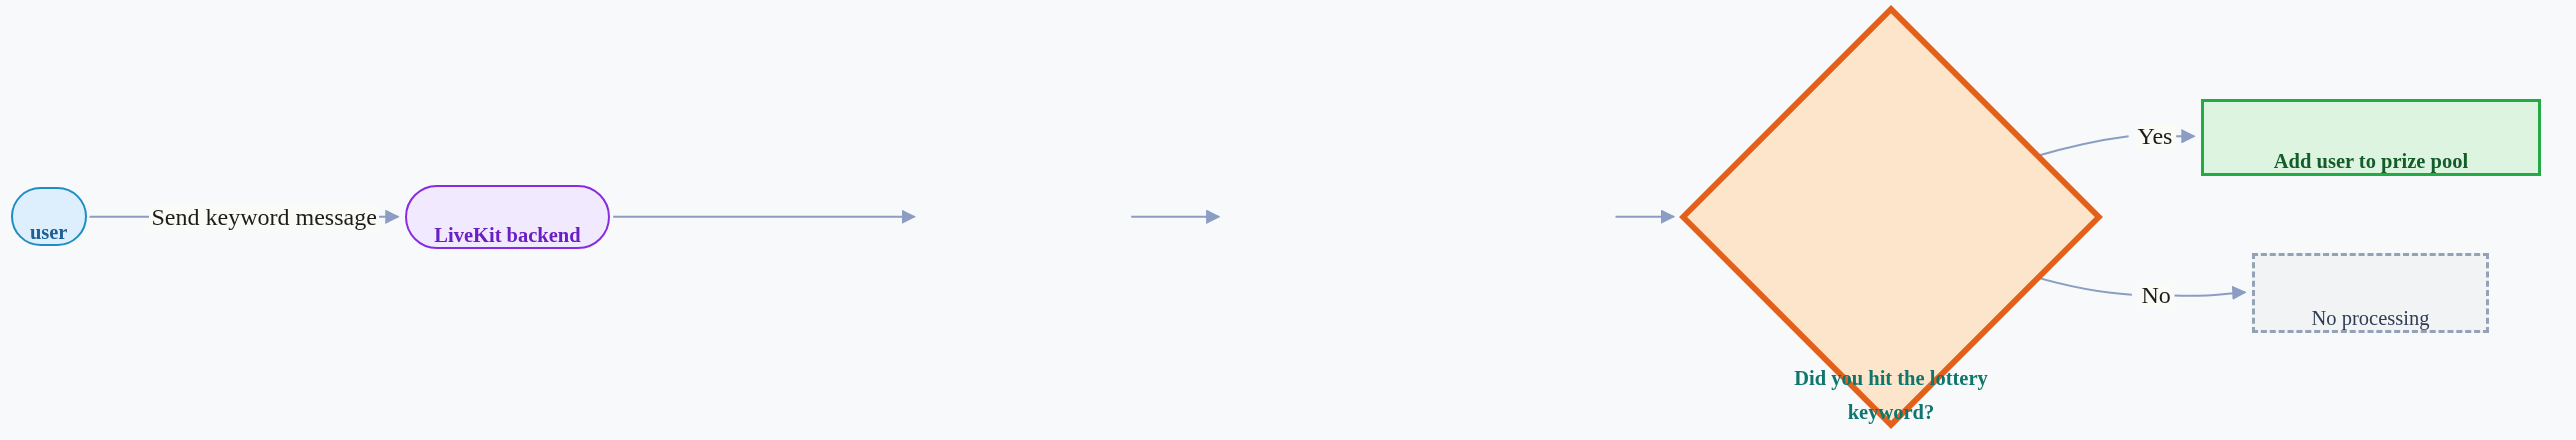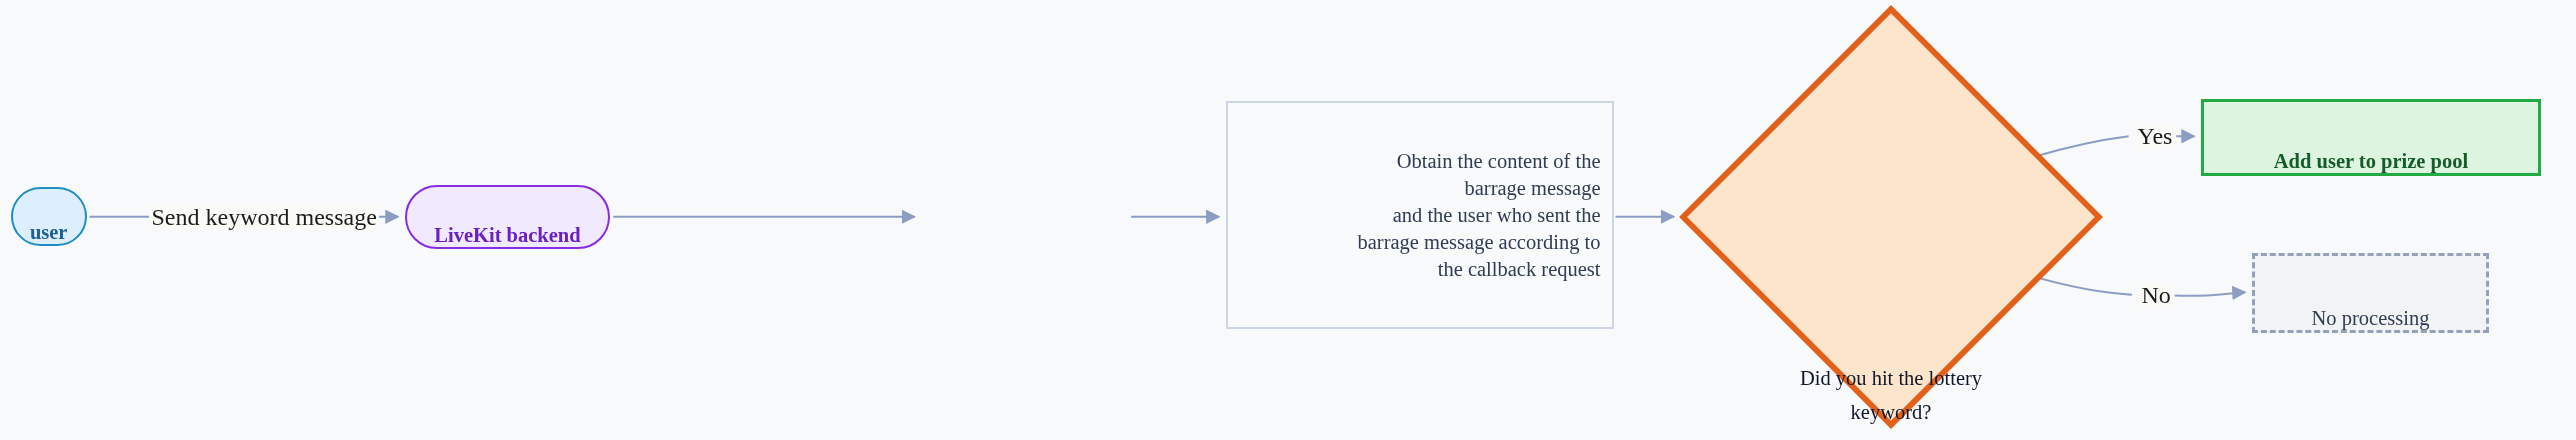--- a/index.html
+++ b/index.html
@@ -86,22 +86,22 @@
   .n-decision {
     left: 1679px; top: 5px;
     width: 424px; height: 424px;
     background: transparent;
     border: 0;
   }
   .n-decision svg { position: absolute; left: 0; top: 0; }
   .n-decision .dtext {
     position: relative;
     z-index: 2;
-    color: #0f172a;
-    font-weight: normal;
+    color: #0f766e;
+    font-weight: bold;
     font-size: 20.5px;
     line-height: 34px;
     width: 230px;
     text-align: center;
   }
 
   
   .n-prize {
     left: 2201px; top: 99px;
     width: 340px; height: 77px;
@@ -167,27 +167,20 @@
 
   <div class="node n-user">
     <span>user</span>
   </div>
 
   <div class="node n-livekit">
     <span>LiveKit backend</span>
   </div>
 
 
-  <div class="node n-obtain">
-    <span class="line">Obtain the content of the</span>
-    <span class="line">barrage message</span>
-    <span class="line">and the user who sent the</span>
-    <span class="line">barrage message according to</span>
-    <span class="line">the callback request</span>
-  </div>
 
   <div class="node n-decision">
     <svg width="424" height="424" viewBox="0 0 516 516">
       <polygon points="258,5 511,258 258,511 5,258" fill="#fde5cb" stroke="#e2601a" stroke-width="7"></polygon>
     </svg>
     <div class="dtext">
       <span>Did you hit the lottery</span><br>
       <span>keyword?</span>
     </div>
   </div>

